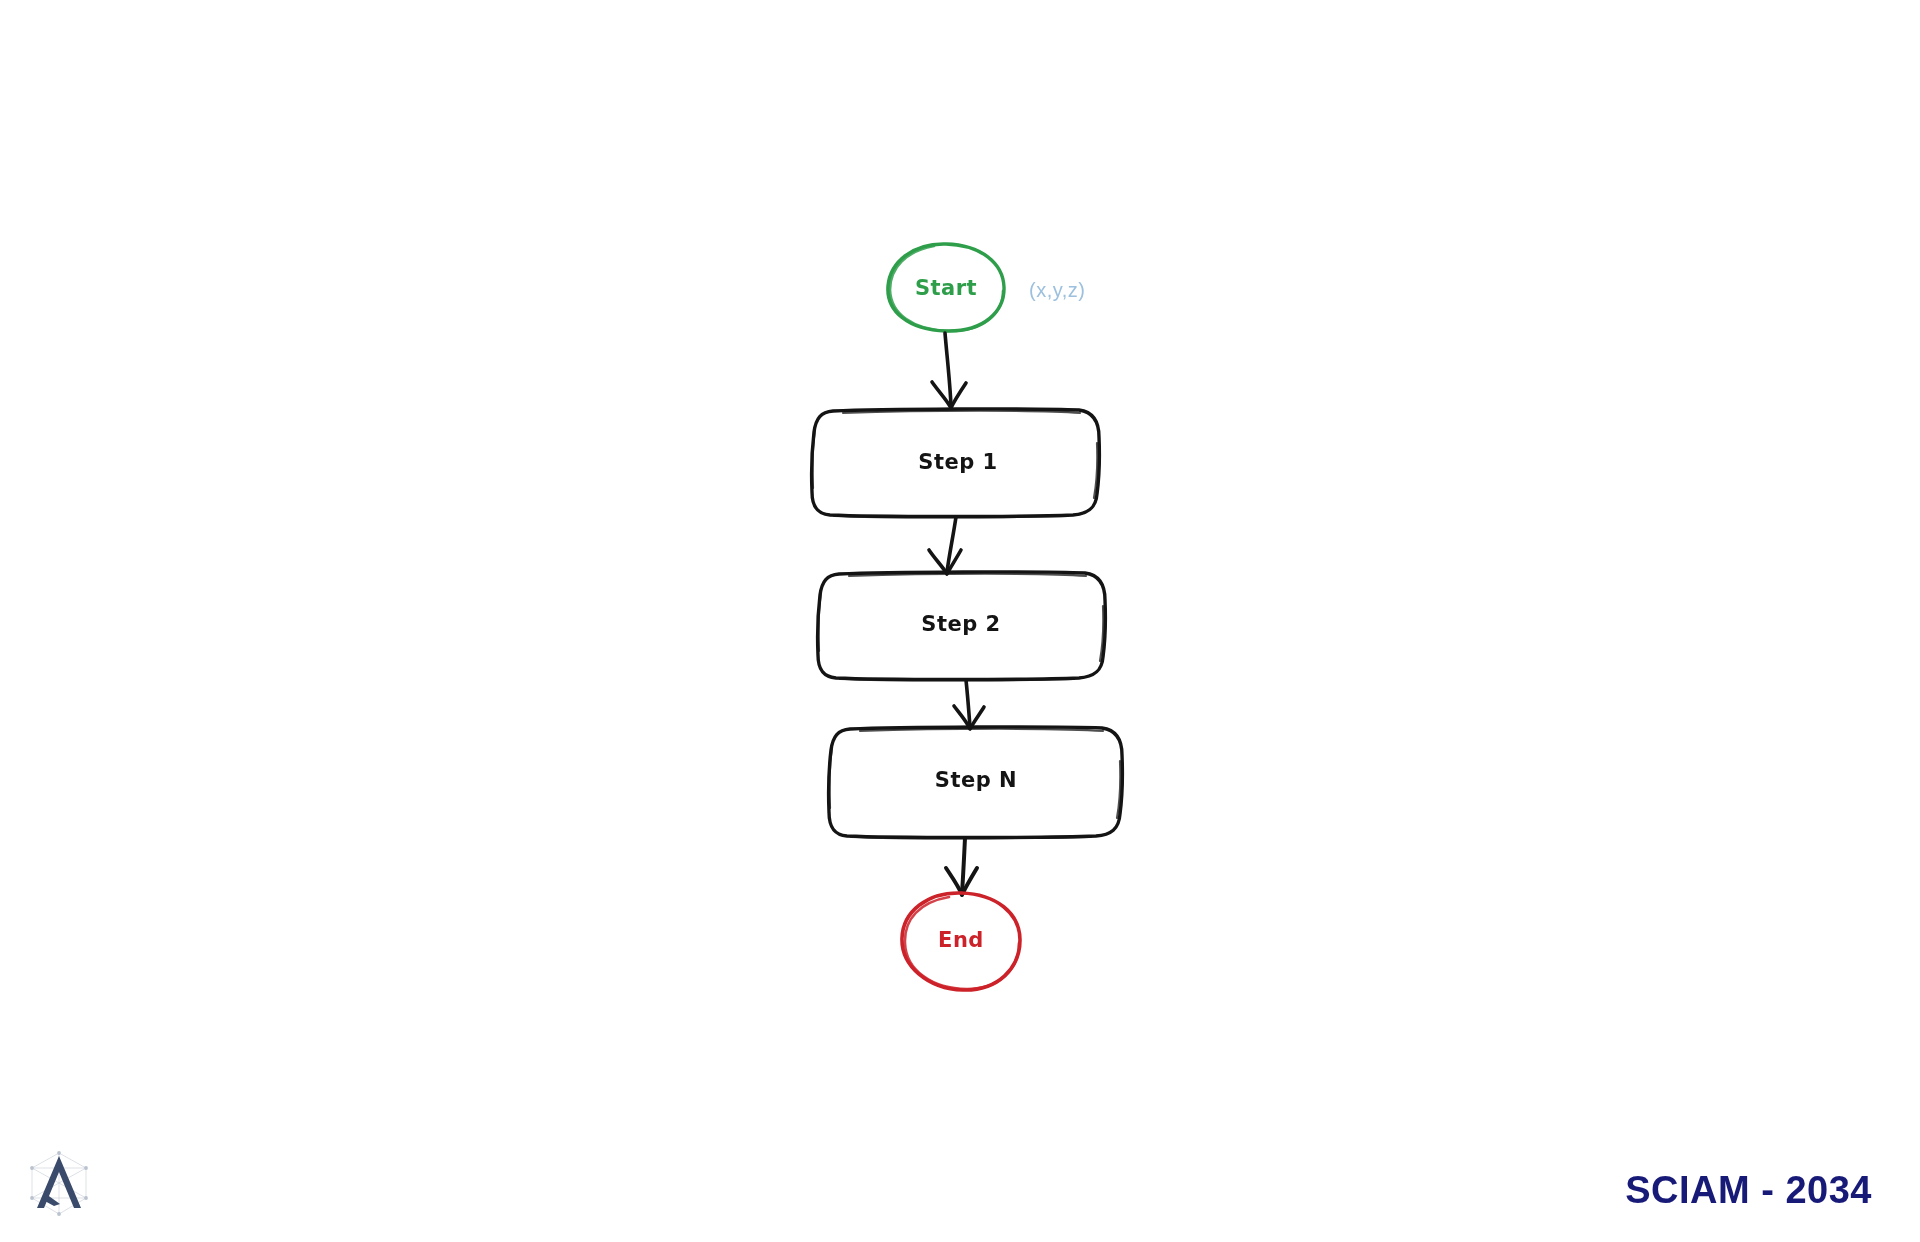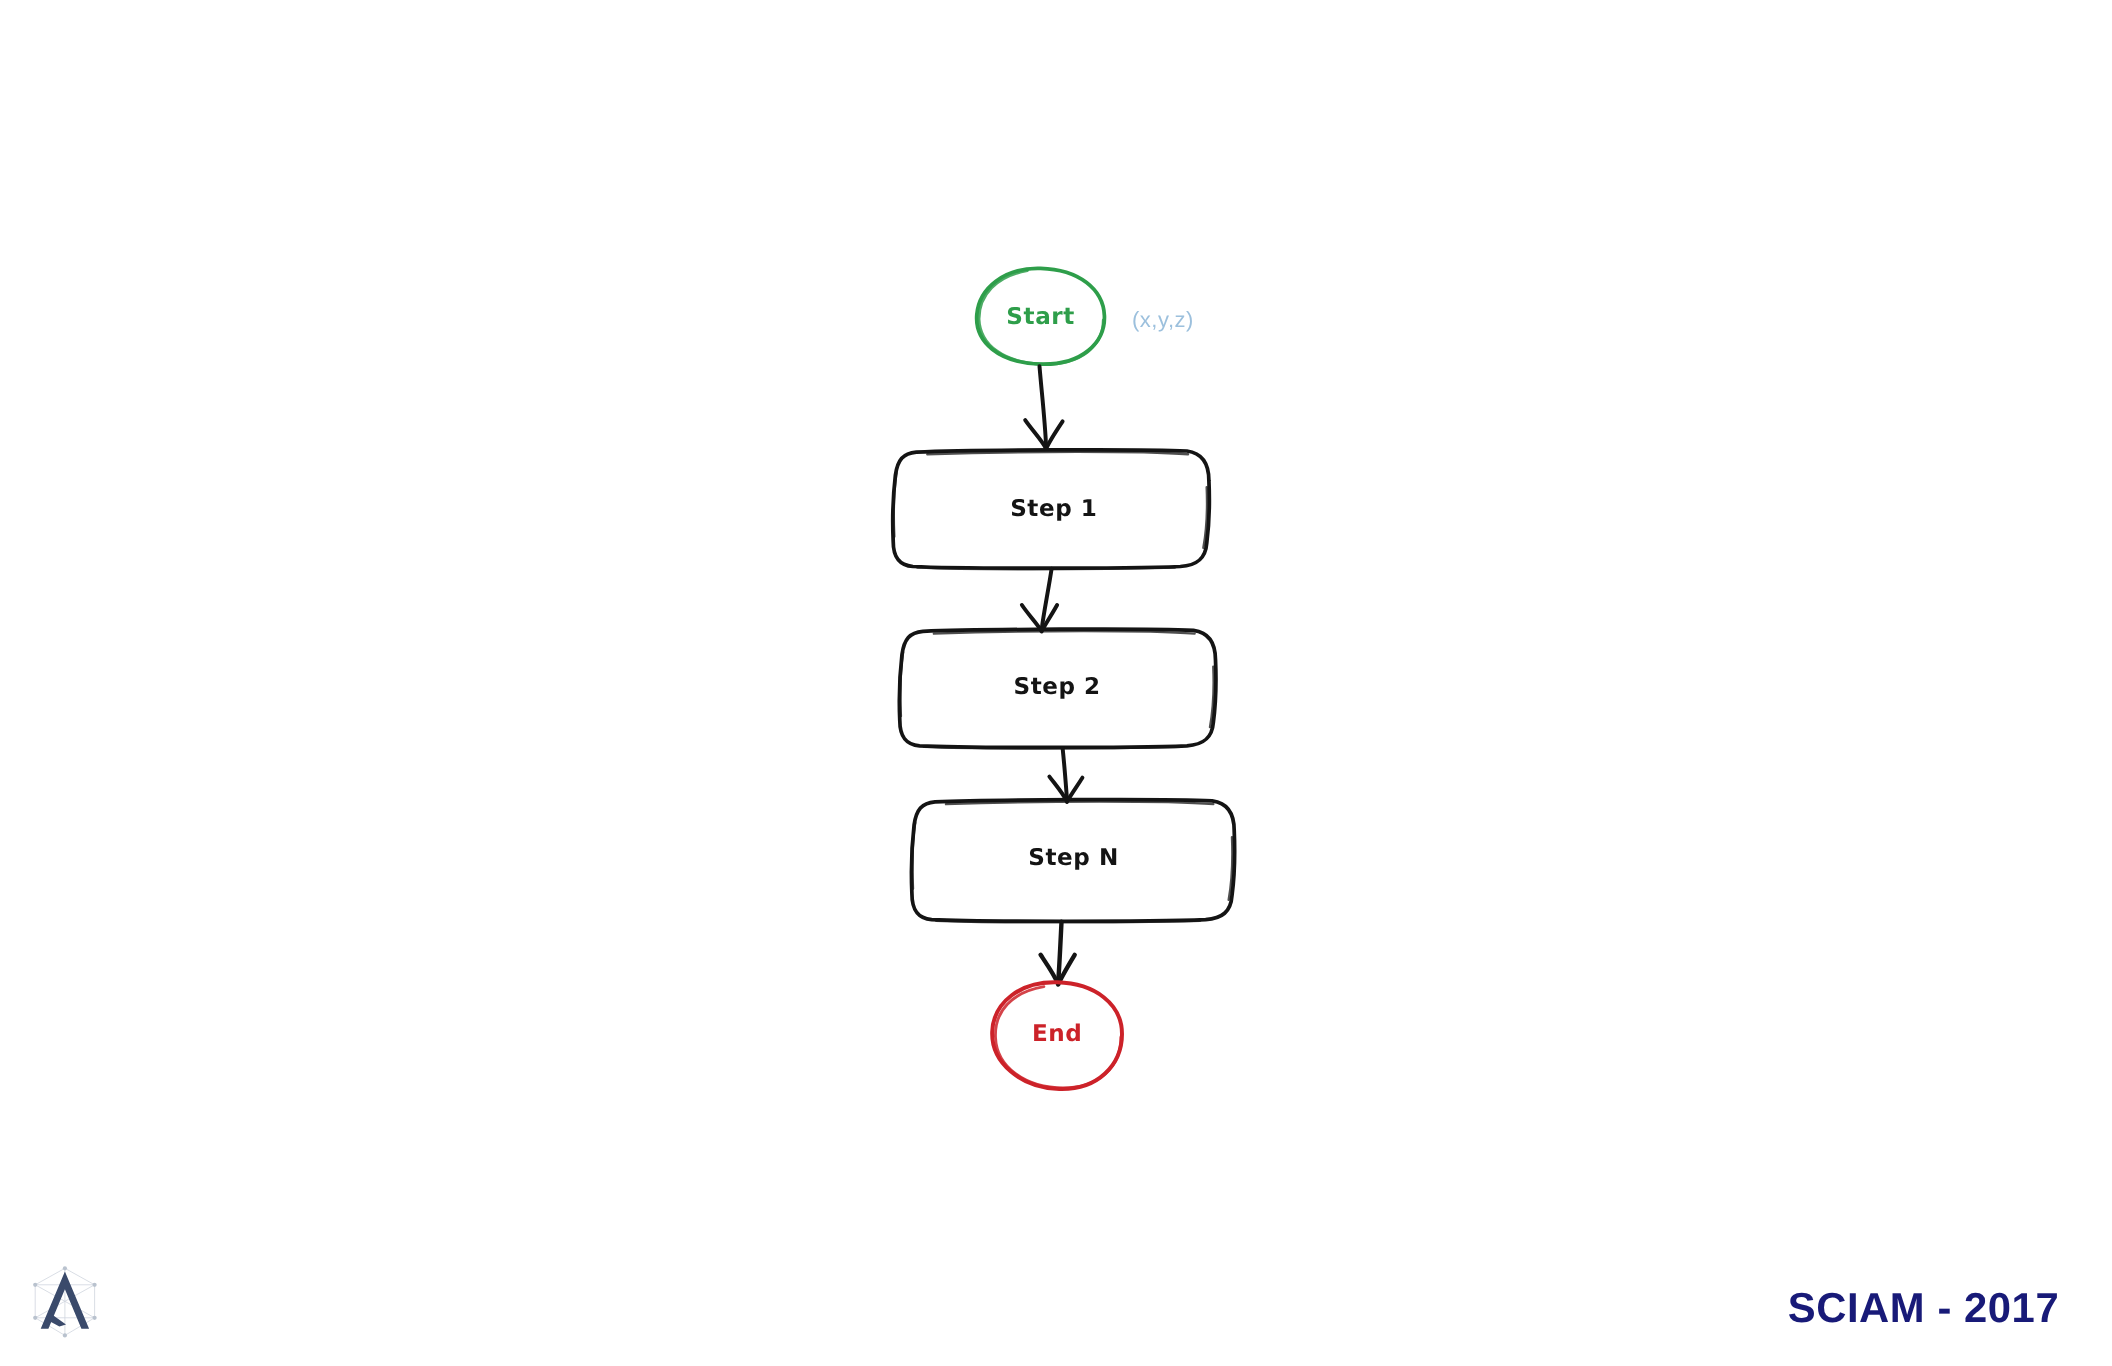--- a/index.html
+++ b/index.html
@@ -179,13 +179,13 @@
     <circle cx="35" cy="66" r="1.9"></circle>
     <circle cx="8" cy="50" r="1.9"></circle>
     <circle cx="8" cy="20" r="1.9"></circle>
   </g>
   <g fill="#3a4a6b">
     <path d="M35 8 L57 60 L50 60 L35 24 L20 60 L13 60 Z"></path>
     <path d="M22 46 L36 56 L30 58 L19 52 Z"></path>
   </g>
 </svg>
 
-<div class="footer-text">SCIAM - 2017</div>
+<div class="footer-text">SCIAM - 2034</div>
 
 </body></html>

